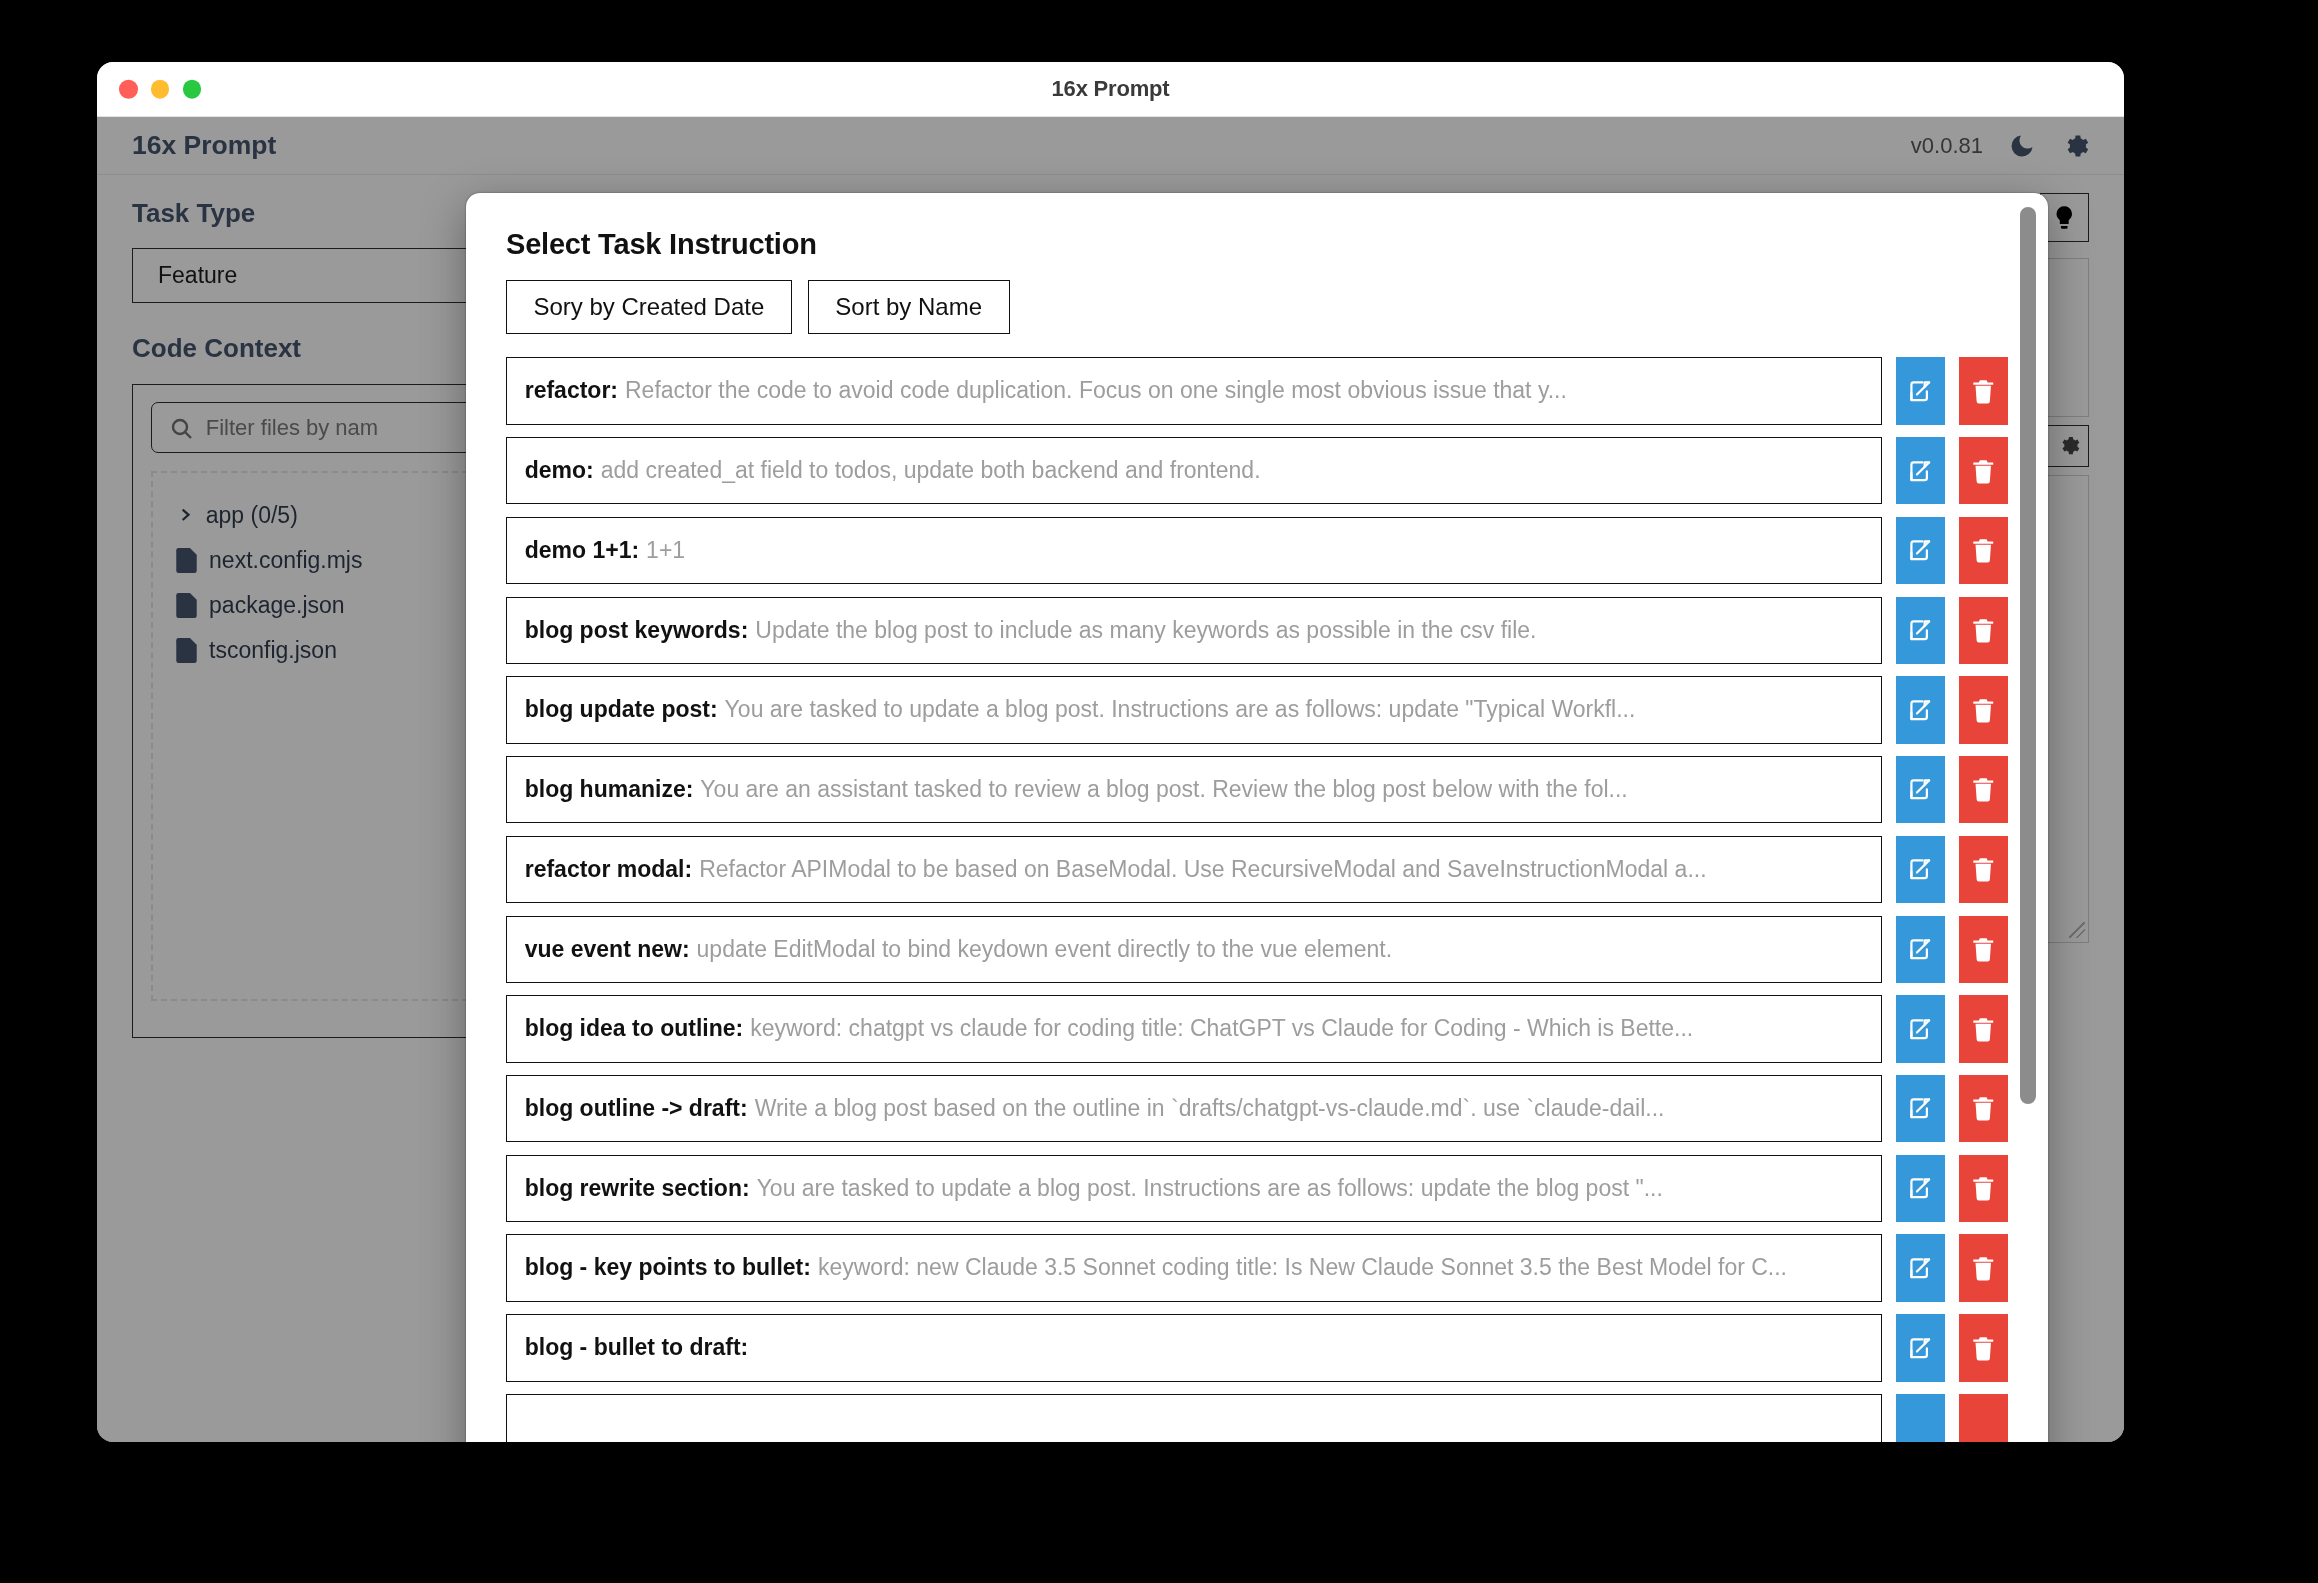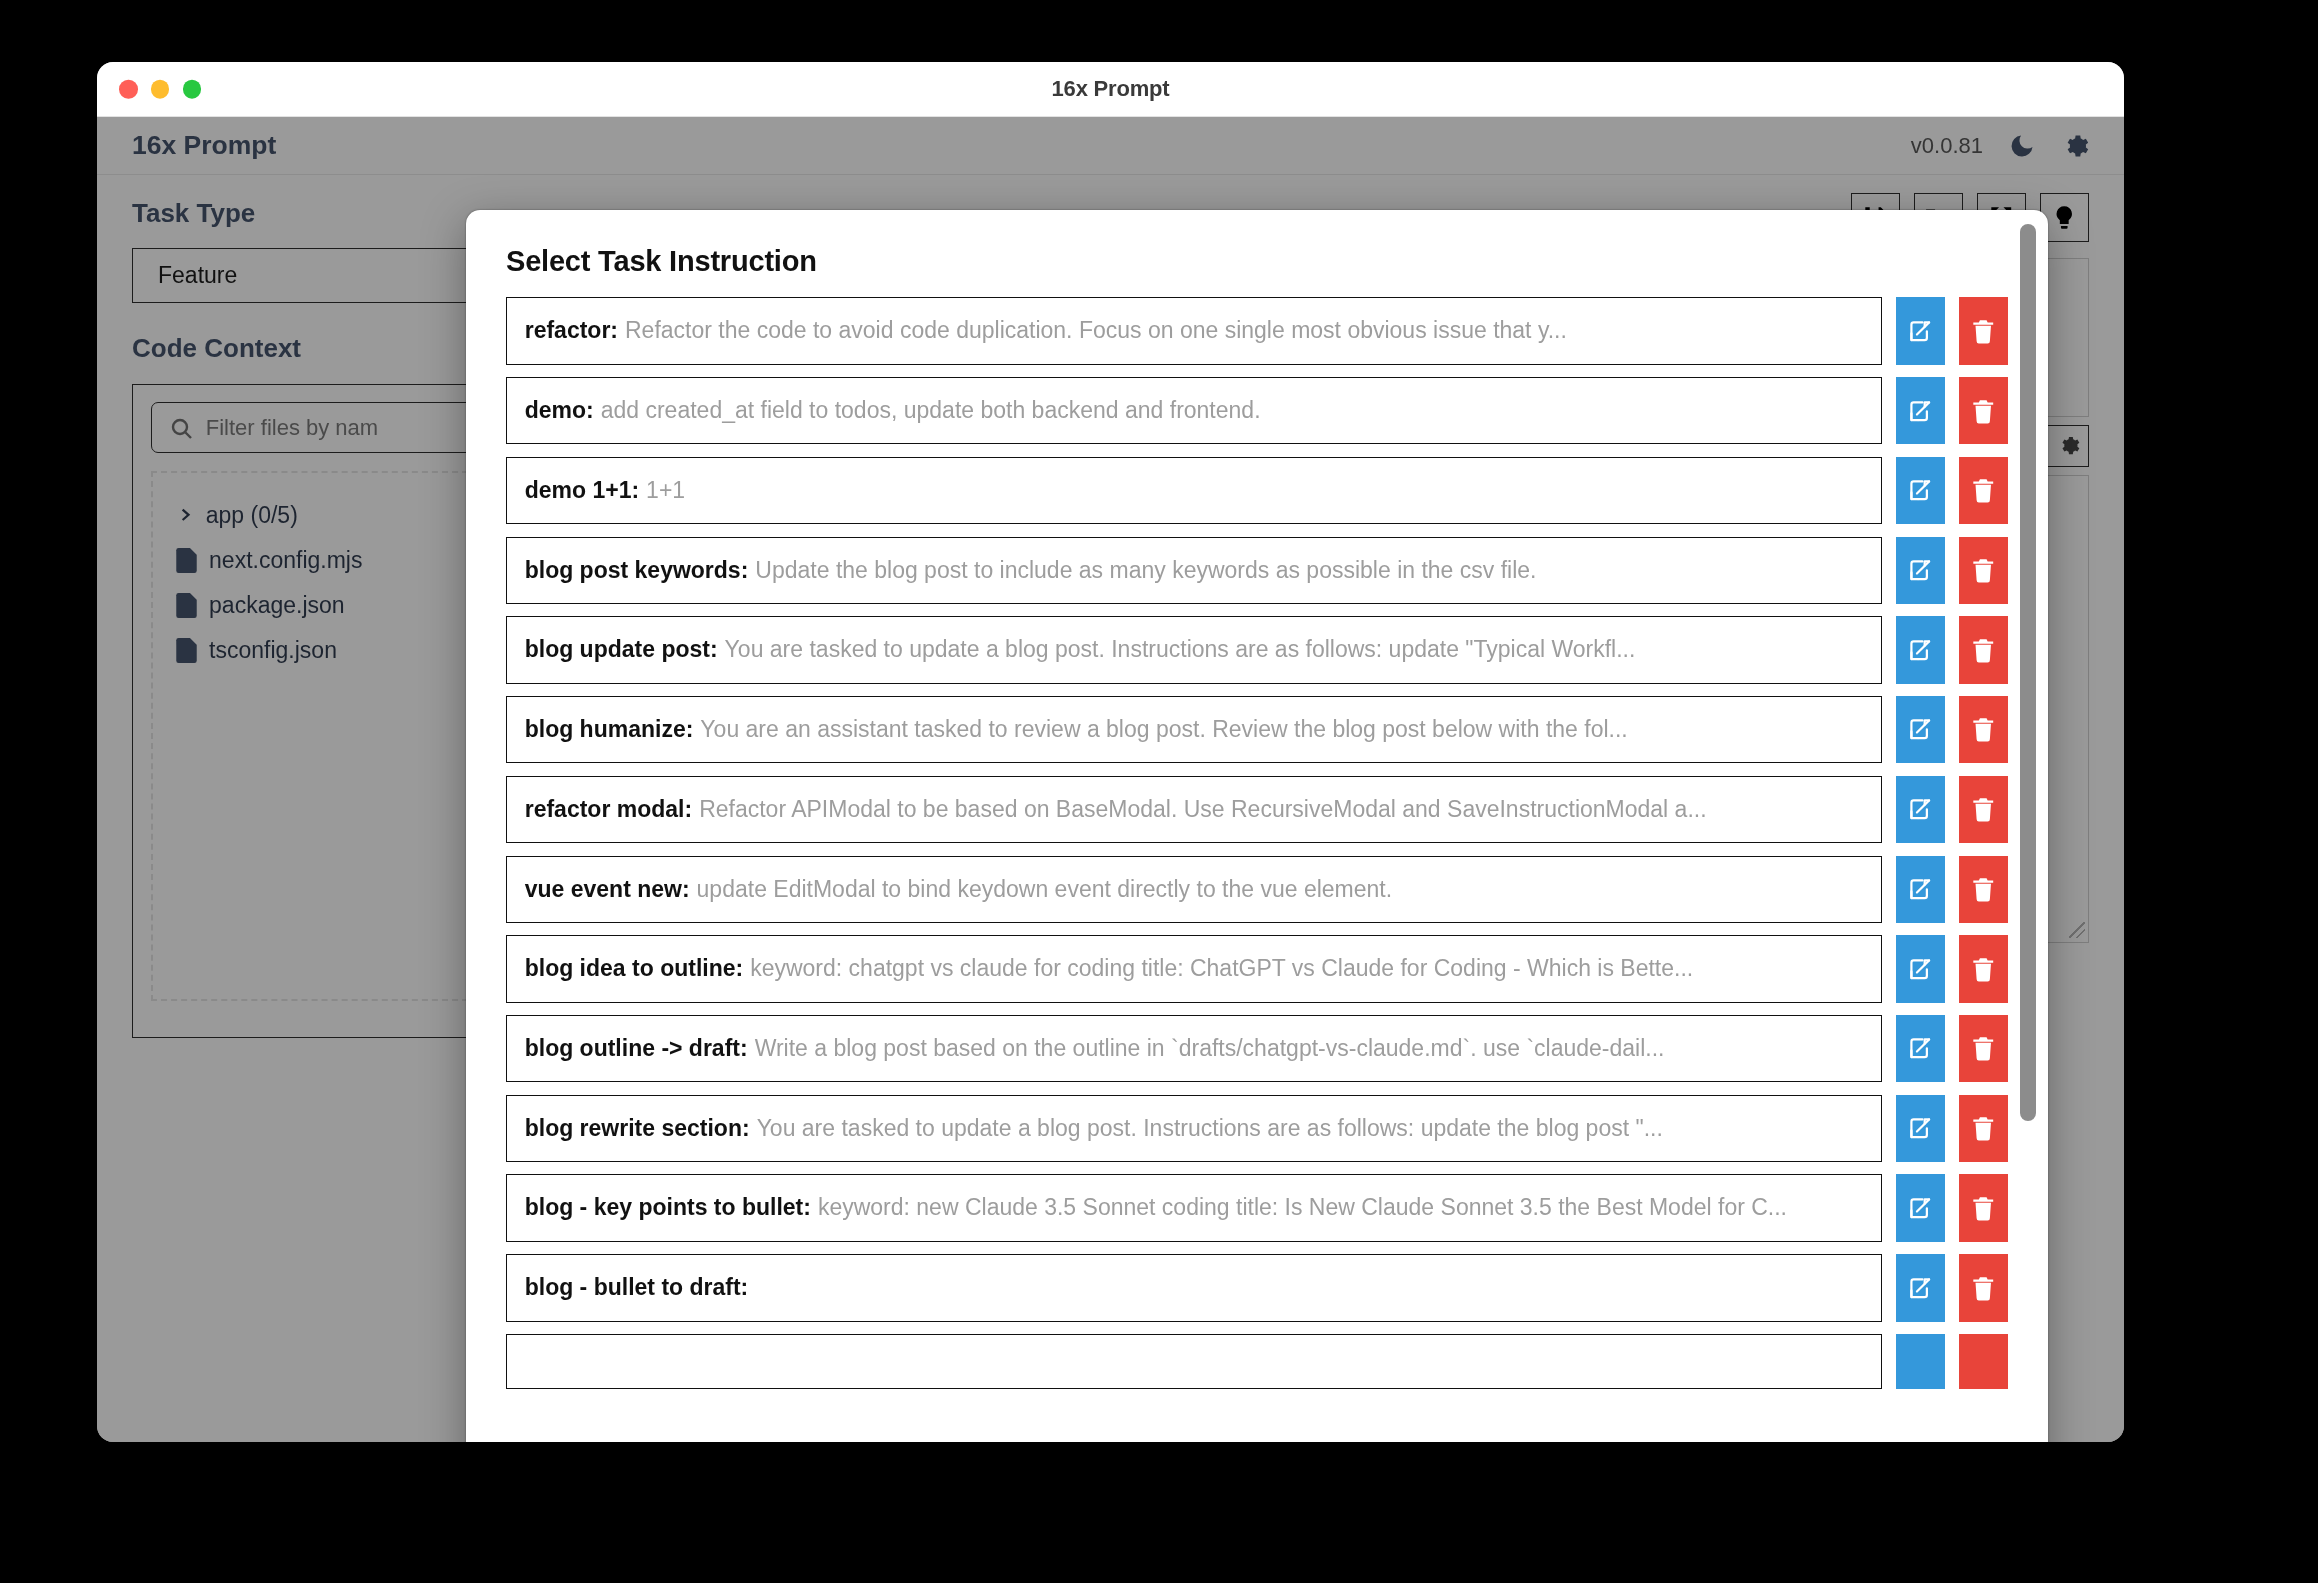--- a/index.html
+++ b/index.html
@@ -252,21 +252,21 @@
     color: #111;
     line-height: 1.3;
     padding: 8.8px;
   }
   #model-btn svg { width: 23px; height: 23px; flex: 0 0 auto; }
 
   
   #modal {
     position: absolute;
     left: 369px;
-    top: 148px;
+    top: 131px;
     width: 1582px;
     height: 1281px;
     background: #ffffff;
     border-radius: 14px;
     box-shadow: 0 0 1.8px rgba(0,0,0,0.5), 0 12.4px 44px rgba(0,0,0,0.35);
     overflow: hidden;
     display: flex;
     flex-direction: column;
   }
   #modal-inner {
@@ -503,20 +503,24 @@
           </div>
         </div>
       </div>
     </div>
 
     <div id="modal">
       <div id="modal-inner">
 
         <div id="modal-title">Select Task Instruction</div>
 
+        <div id="sort-buttons">
+          <button class="sort-btn">Sory by Created Date</button>
+          <button class="sort-btn">Sort by Name</button>
+        </div>
 
         <div id="instruction-list">
 
           <div class="instr-row">
             <div class="instr-item">
               <span class="nm">refactor:</span>
               <span class="dsc">Refactor the code to avoid code duplication. Focus on one single most obvious issue that y...</span>
             </div>
             <div class="act-btn act-edit">
               <svg viewBox="0 0 24 24" fill="none" stroke="#fff" stroke-width="2" stroke-linecap="round" stroke-linejoin="round">

